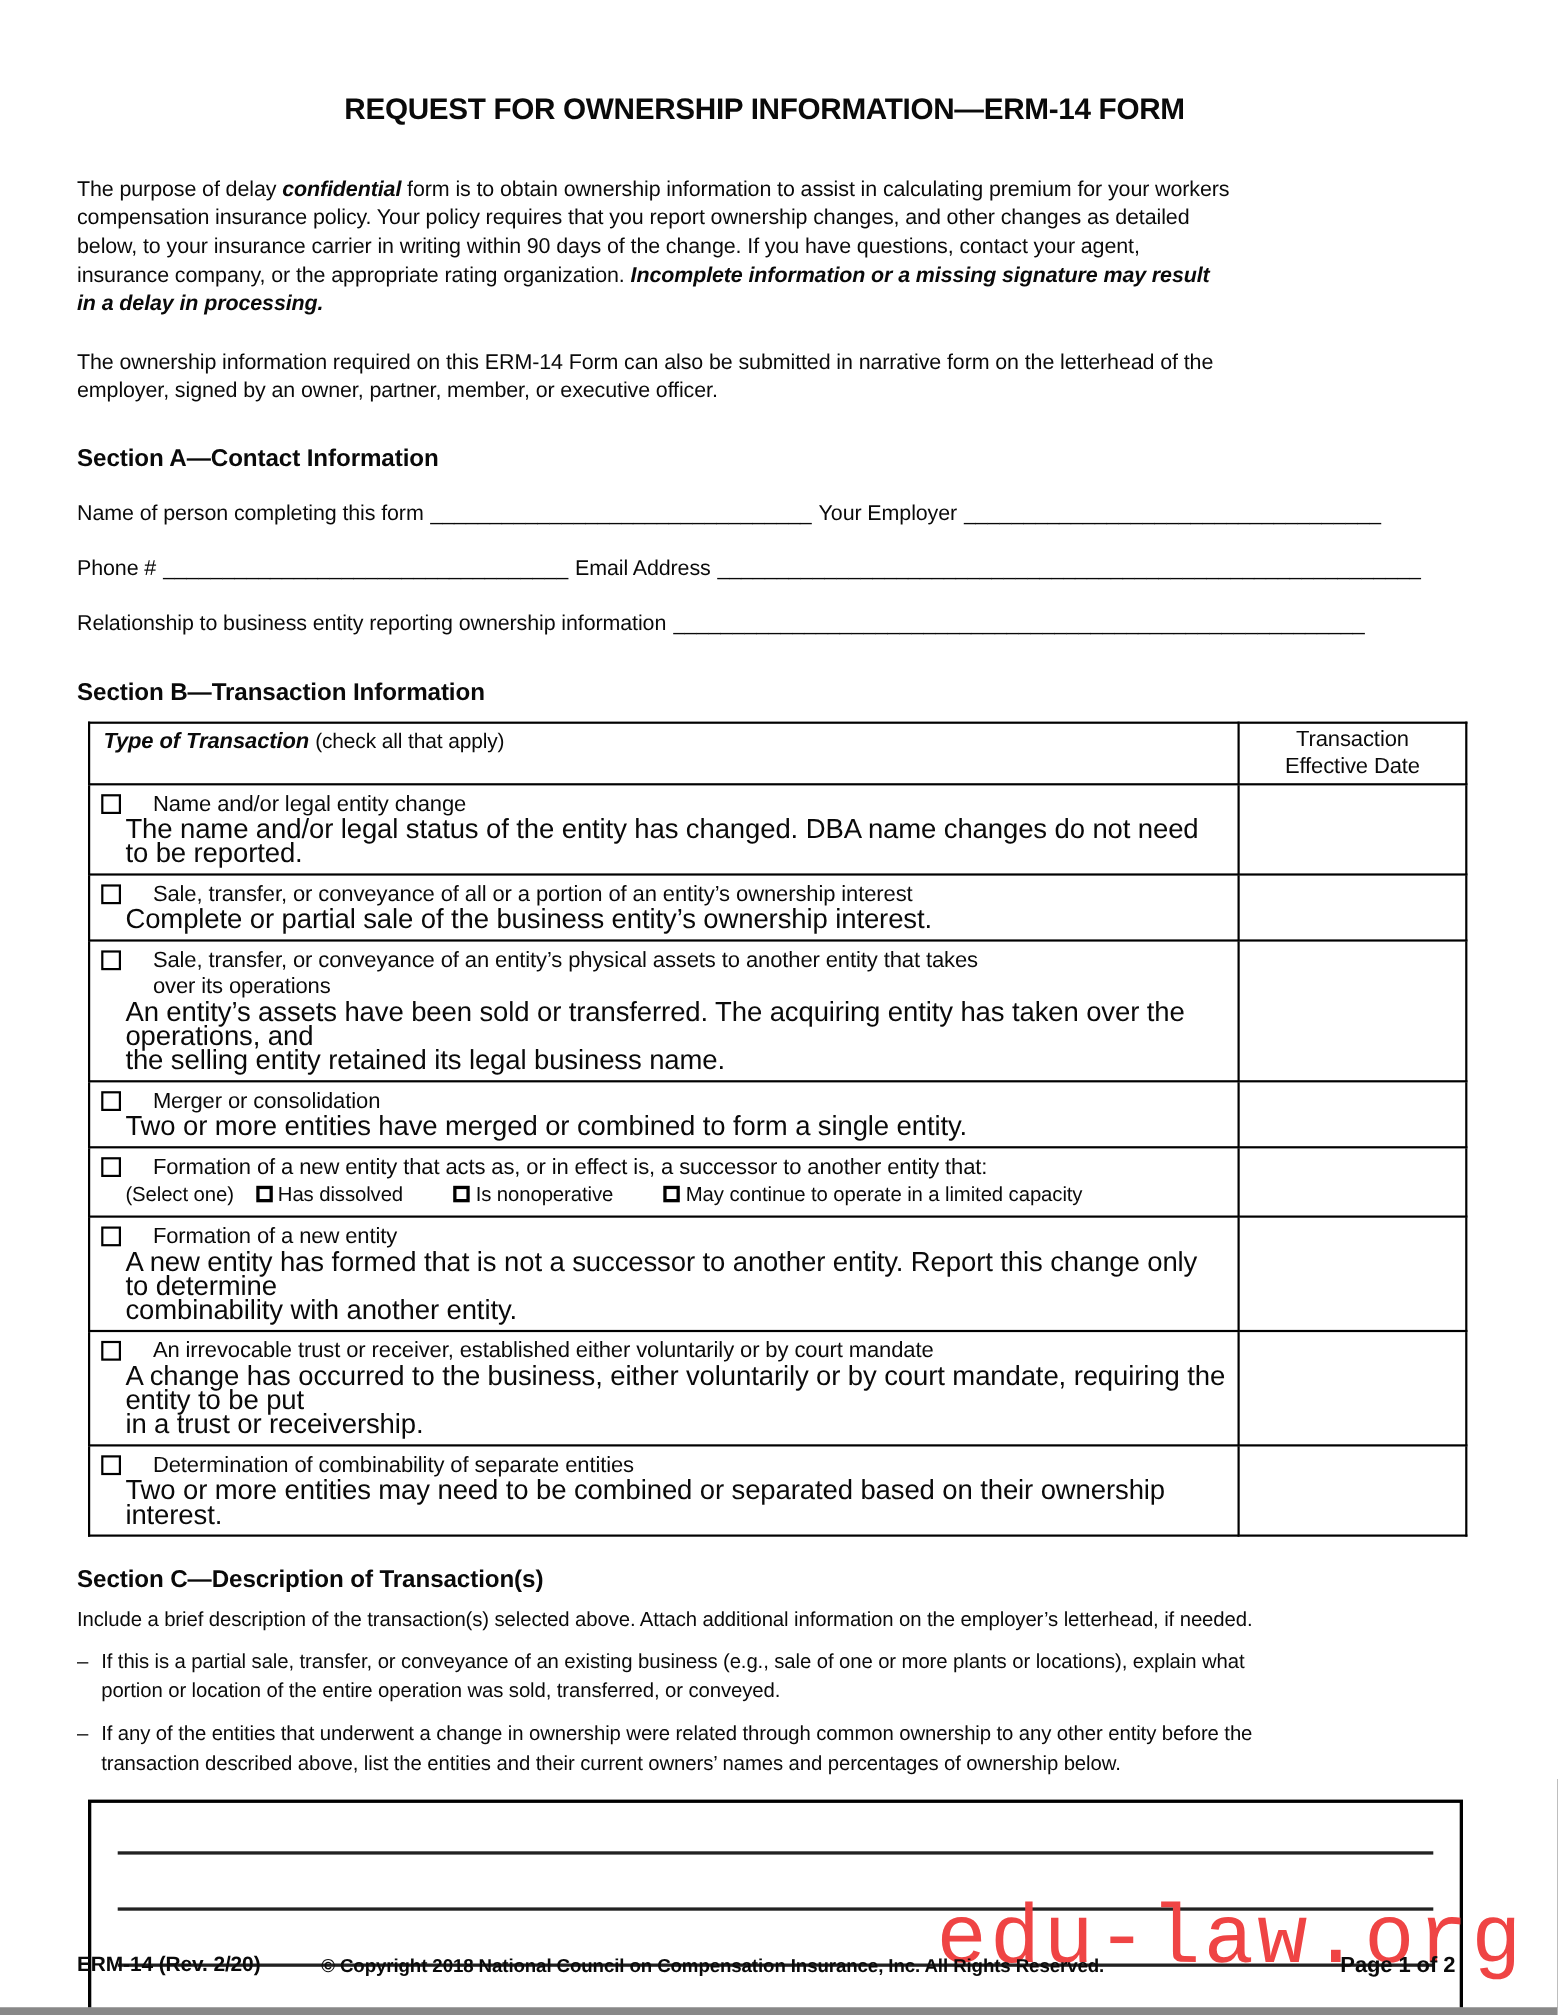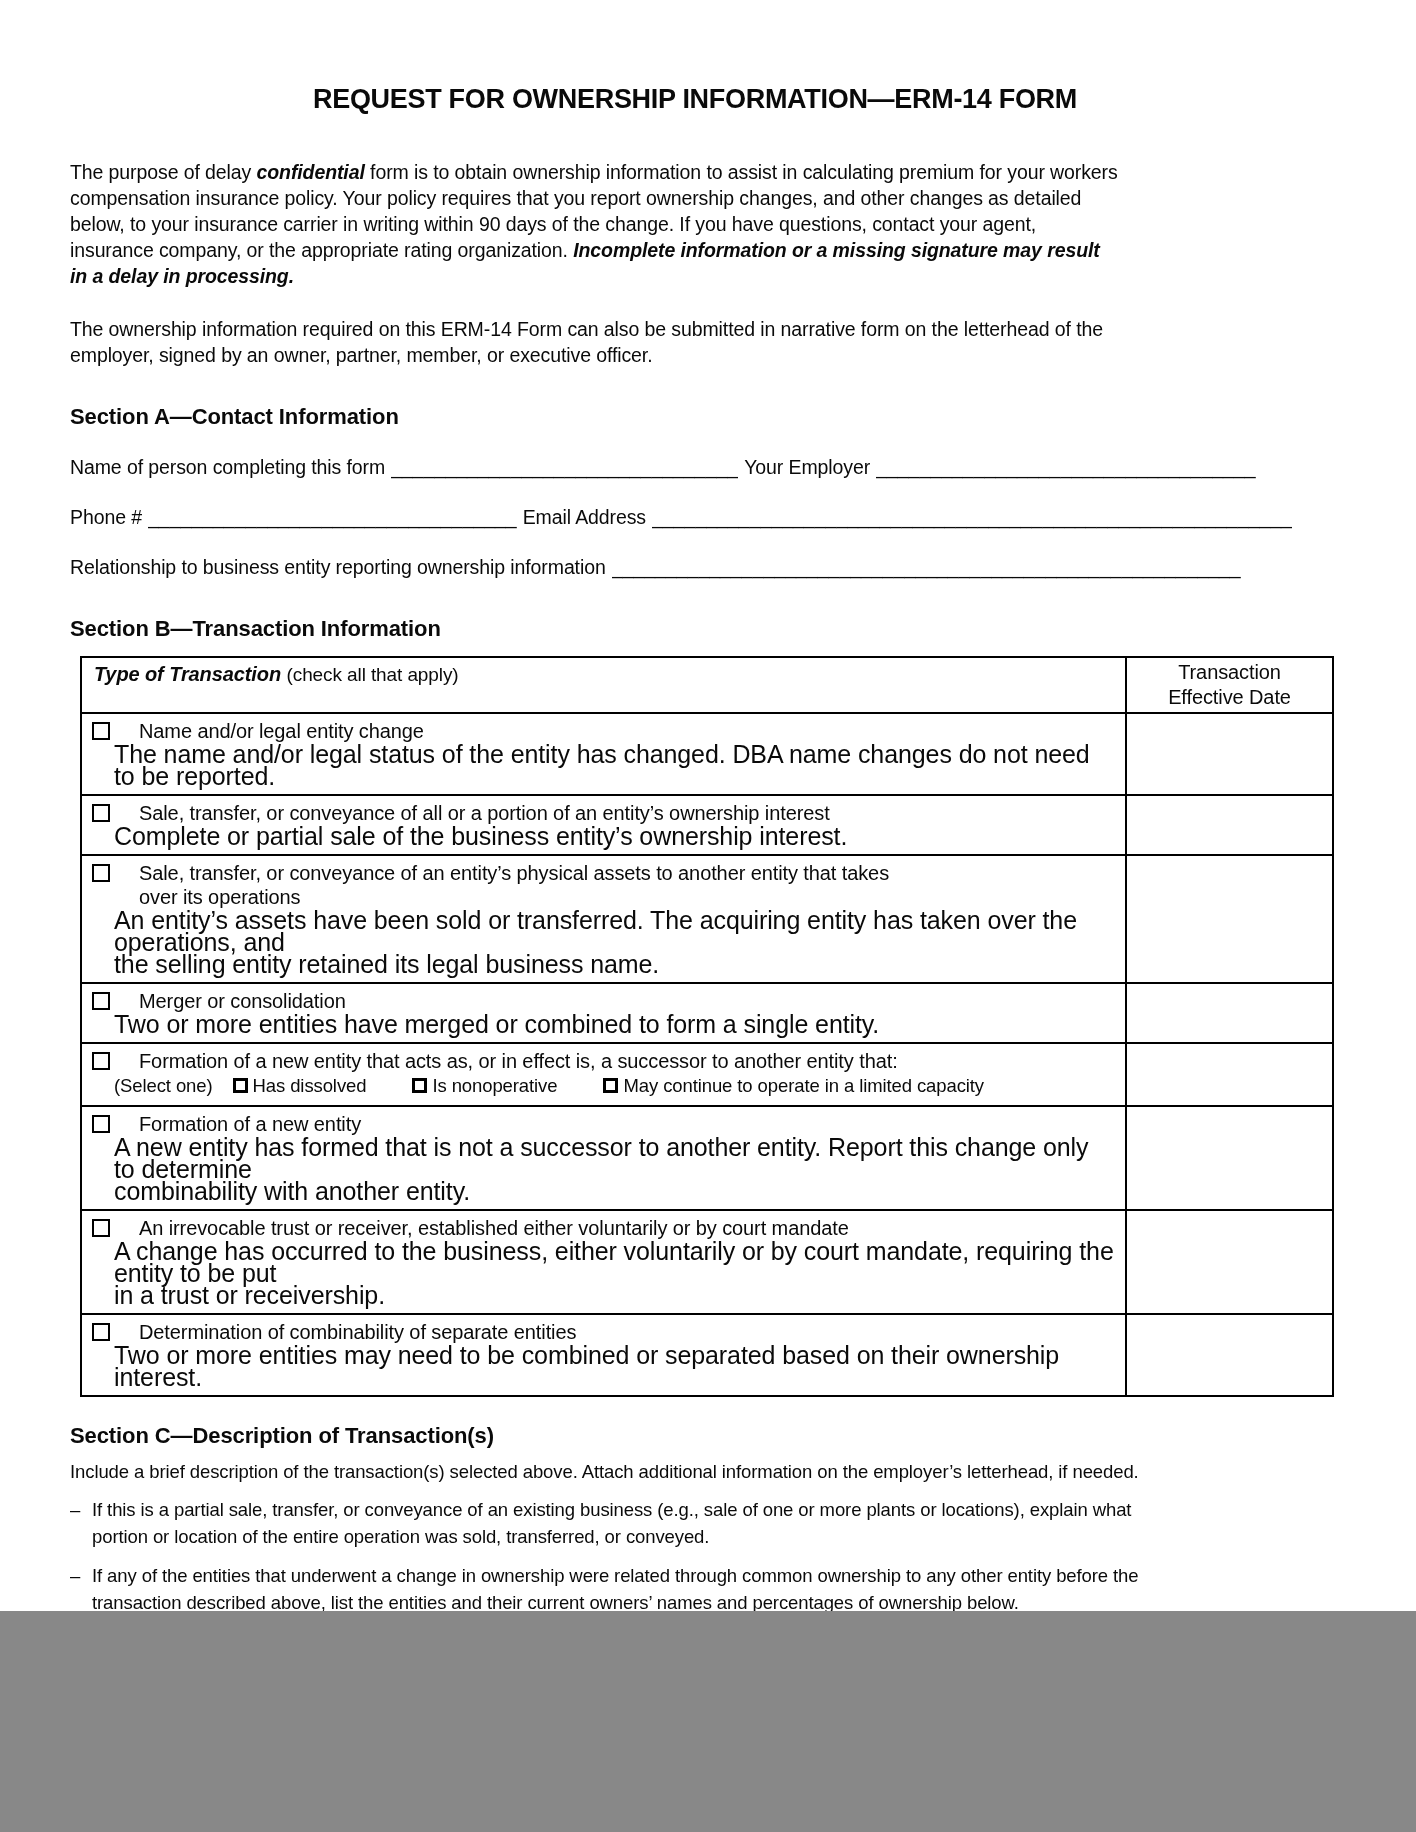--- a/index.html
+++ b/index.html
@@ -1,18 +1,18 @@
 <!DOCTYPE html>
 <html><head>
 <meta charset="utf-8">
 <style>
   html,body{margin:0;padding:0;background:#888;}
   .page{
     position:relative;
-    width:1416px;height:1611px;
+    width:1416px;height:1825px;
     background:#ffffff;
     margin:0 auto;
     font-family:"Liberation Sans","DejaVu Sans",sans-serif;
     color:#0a0a0a;
     letter-spacing:-0.1px;
     overflow:hidden;
     box-sizing:border-box;
     padding:84px 0 0 0;
   }
   .content{margin-left:70px;width:1250px;}

